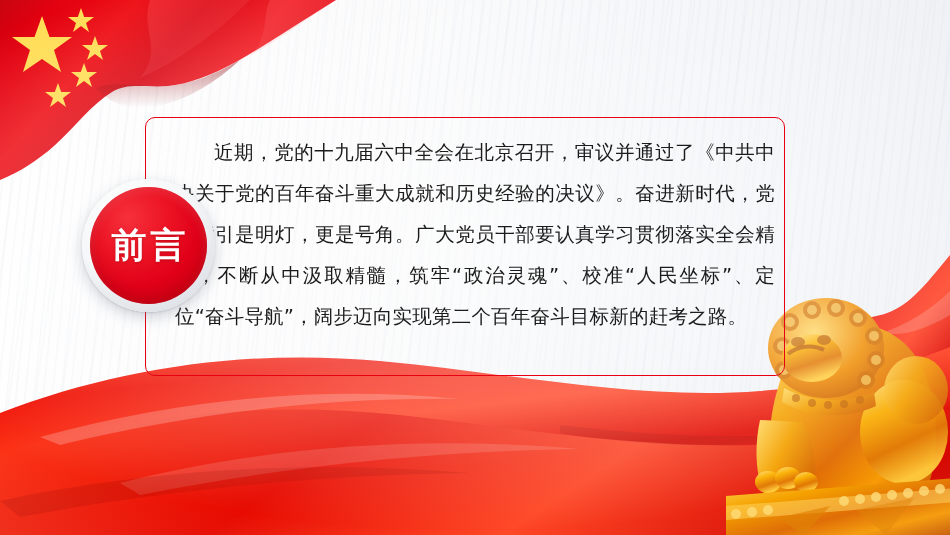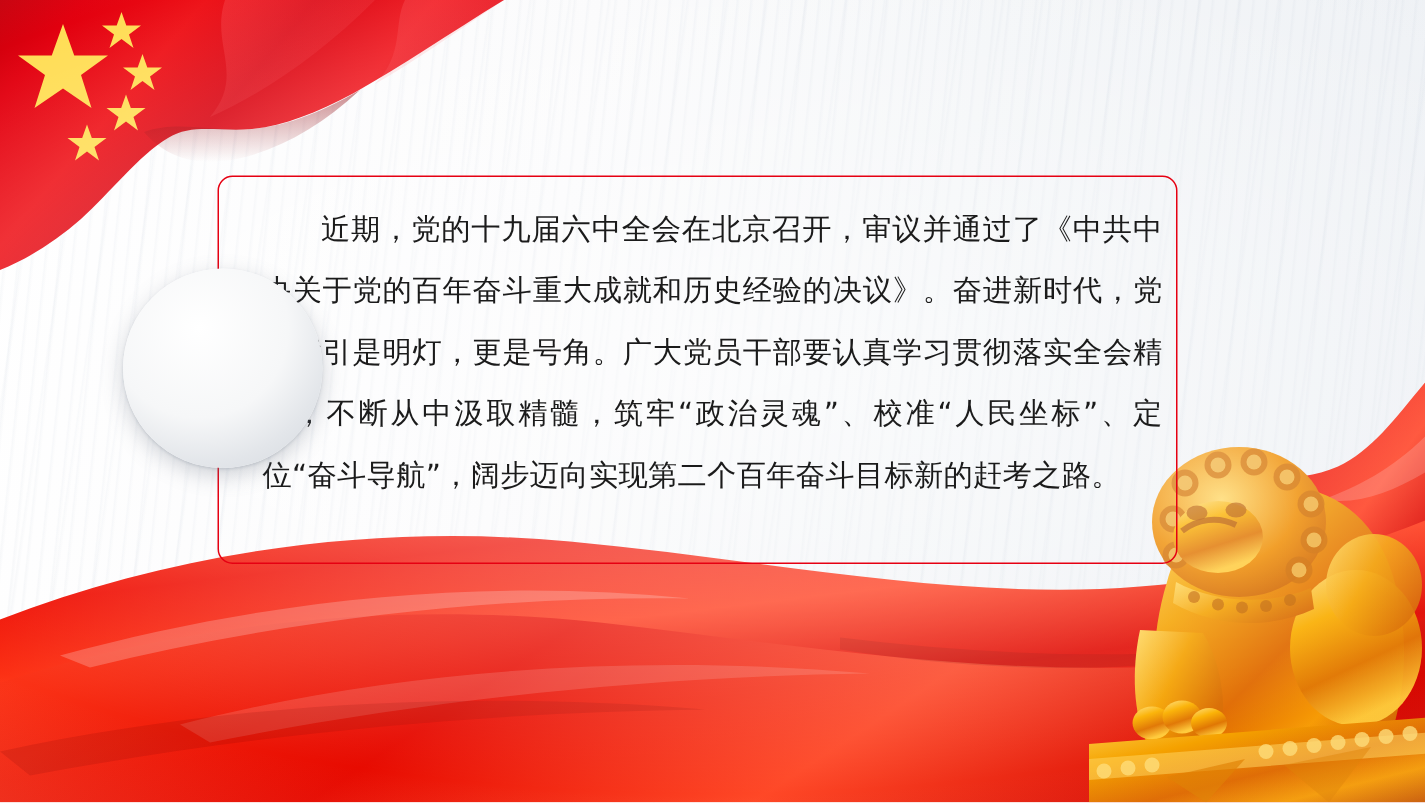--- a/index.html
+++ b/index.html
@@ -351,14 +351,17 @@
         <circle cx="214" cy="219" r="5"></circle>
     </g>
   </svg>
 
   <div class="vignette"></div>
 
   <div class="panel"></div>
   <div class="panel-text">近期，党的十九届六中全会在北京召开，审议并通过了《中共中央关于党的百年奋斗重大成就和历史经验的决议》。奋进新时代，党的指引是明灯，更是号角。广大党员干部要认真学习贯彻落实全会精神，不断从中汲取精髓，筑牢“政治灵魂”、校准“人民坐标”、定位“奋斗导航”，阔步迈向实现第二个百年奋斗目标新的赶考之路。</div>
 
   <div class="badge-ring"></div>
+  <div class="badge">
+    <span class="badge-label">前言</span>
+  </div>
 
 </div>
 
 </body></html>

